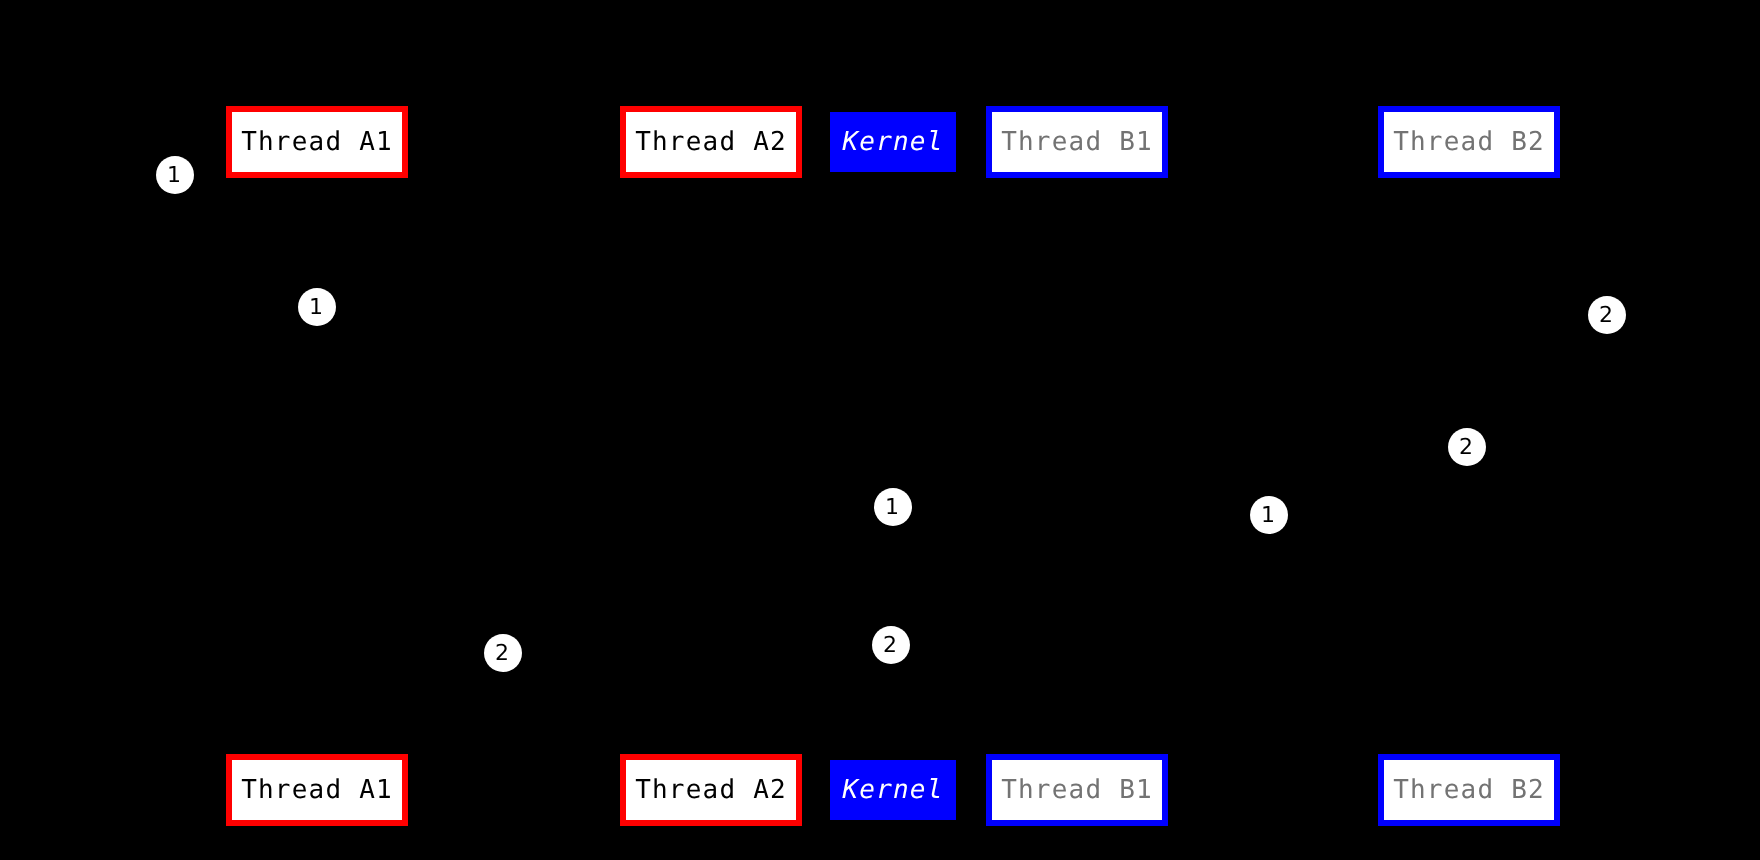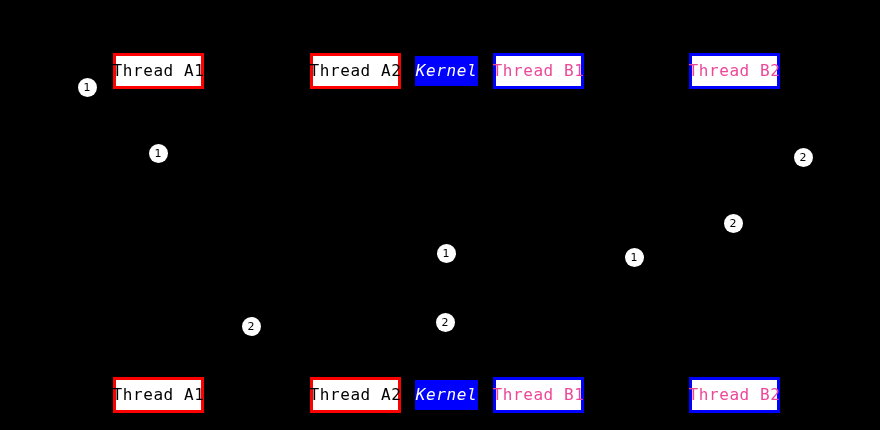--- a/index.html
+++ b/index.html
@@ -19,33 +19,33 @@
 
   
   .participant {
     position: absolute;
     box-sizing: border-box;
     display: flex;
     align-items: center;
     justify-content: center;
     white-space: nowrap;
     font-family: "DejaVu Sans Mono", "Liberation Mono", monospace;
-    font-size: 16px;
+    font-size: 13px;
     letter-spacing: 0.6px;
     line-height: 1;
   }
   .participant.outline-red {
     background: #ffffff;
     border: 3px solid #ff0000;
     color: #000000;
   }
   .participant.outline-blue {
     background: #ffffff;
     border: 3px solid #0000ff;
-    color: #ec4899;
+    color: #737373;
   }
   .participant.fill-blue {
     background: #0000ff;
     border: 0 solid #0000ff;
     color: #ffffff;
     font-style: italic;
   }
 
   
   .lifeline {

